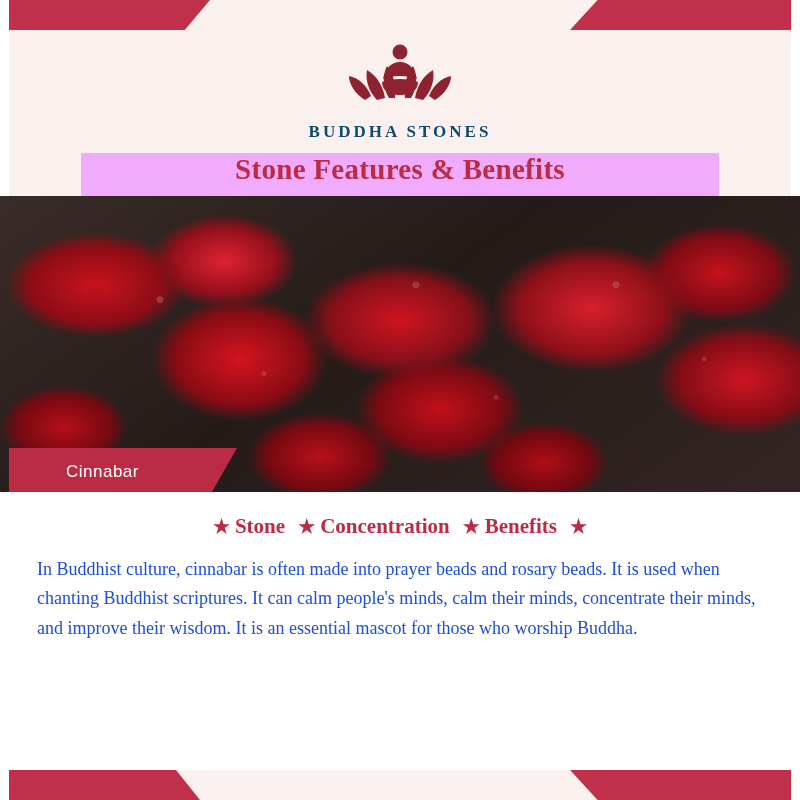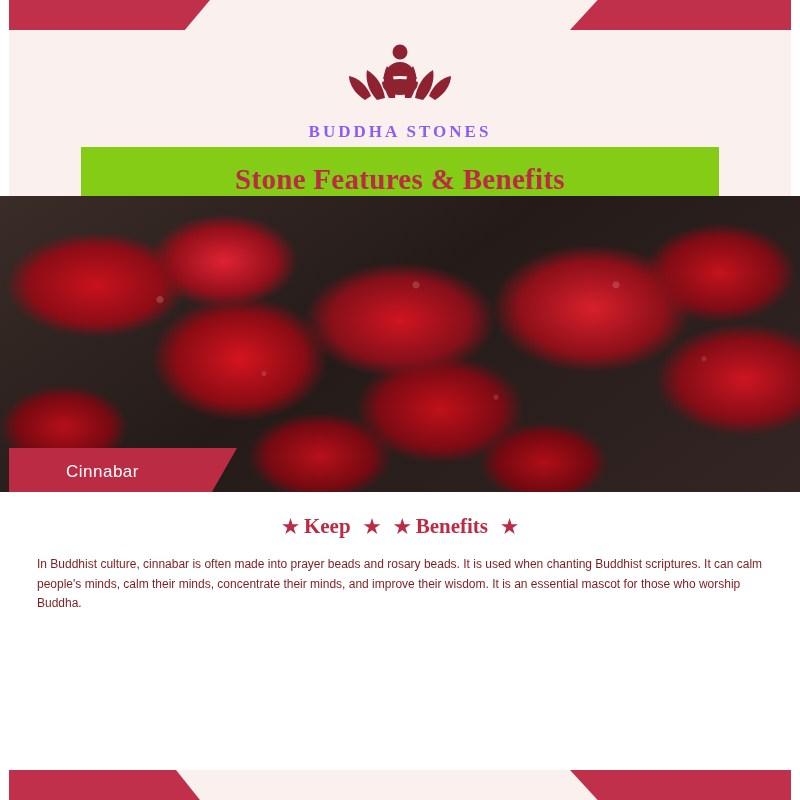--- a/index.html
+++ b/index.html
@@ -73,33 +73,33 @@
     padding-top: 6px;
     display: flex;
     flex-direction: column;
     align-items: center;
   }
   .brand-name {
     margin-top: 4px;
     font-size: 17px;
     letter-spacing: 3px;
     font-weight: bold;
-    color: #8b5cf6;
+    color: #0c4a6e;
     font-family: "Liberation Serif", serif;
   }
   .title-bar {
     position: absolute;
     left: 50%;
     transform: translateX(-50%);
     bottom: 0;
     width: 638px;
-    height: 49px;
-    background: #84cc16;
-    display: flex;
-    align-items: flex-end;
+    height: 43px;
+    background: #f0abfc;
+    display: flex;
+    align-items: flex-start;
     justify-content: center;
   }
   .title-text {
     font-size: 29px;
     font-weight: bold;
     color: #bb2b43;
     font-family: "Liberation Serif", serif;
     letter-spacing: 0.3px;
   }
 
@@ -182,24 +182,24 @@
     display: inline-flex;
     align-items: center;
     gap: 5px;
   }
   .star {
     font-size: 19px;
     line-height: 1;
   }
   .desc {
     margin-top: 16px;
-    font-size: 12px;
+    font-size: 18px;
     line-height: 1.63;
-    color: #7f1d1d;
-    font-family: Liberation Sans, sans-serif;
+    color: #1d4ed8;
+    font-family: Liberation Serif, serif;
     text-align: left;
   }
 </style>
 </head>
 <body>
 
 <div class="page">
 
   <div class="corner-tl2"></div>
   <div class="corner-tr2"></div>
@@ -239,24 +239,25 @@
     <div class="photo-bg"></div>
     <div class="photo-speckle"></div>
   </div>
 
   <div class="caption-tag">Cinnabar</div>
 
   <div class="content">
     <div class="benefits">
       <span class="benefit">
         <span class="star">★</span>
-        <span>Keep</span>
-      </span>
-      <span class="benefit">
-        <span class="star">★</span>
+        <span>Stone</span>
+      </span>
+      <span class="benefit">
+        <span class="star">★</span>
+        <span>Concentration</span>
       </span>
       <span class="benefit">
         <span class="star">★</span>
         <span>Benefits</span>
       </span>
       <span class="benefit">
         <span class="star">★</span>
       </span>
     </div>
     <div class="desc">In Buddhist culture, cinnabar is often made into prayer beads and rosary beads. It is used when chanting Buddhist scriptures. It can calm people's minds, calm their minds, concentrate their minds, and improve their wisdom. It is an essential mascot for those who worship Buddha.</div>

